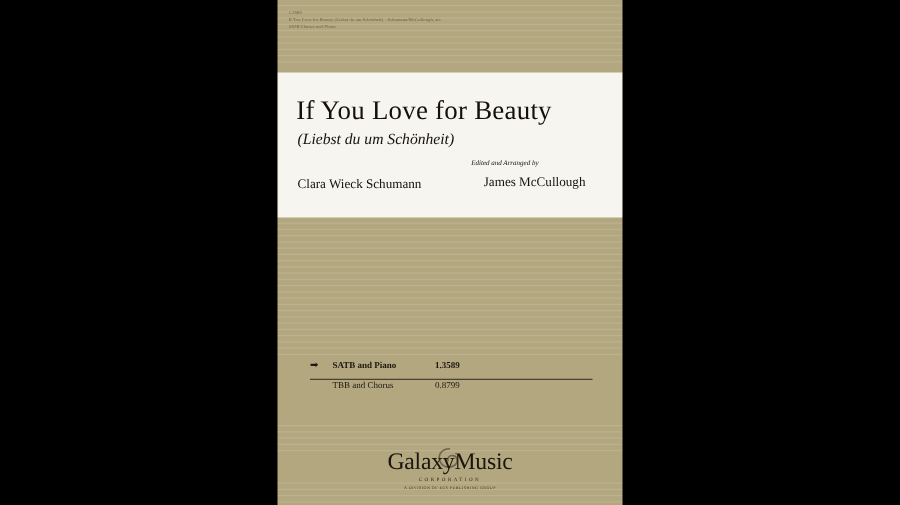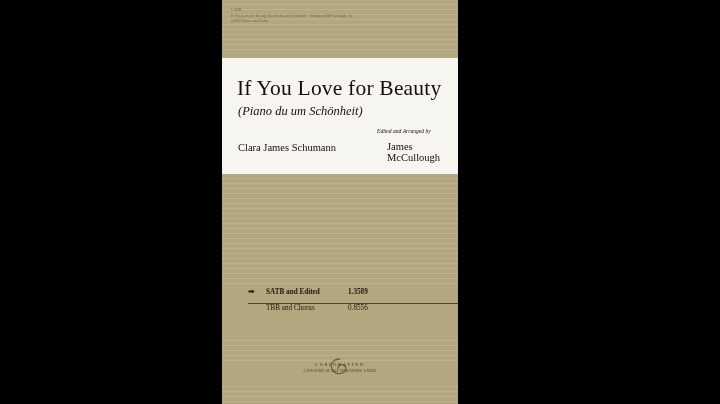--- a/index.html
+++ b/index.html
@@ -14,21 +14,21 @@
     background: #000000;
     overflow: hidden;
     font-family: "Liberation Serif", serif;
   }
 
   
   .sheet {
     position: absolute;
     left: 222px;
     top: 0px;
-    width: 236px;
+    width: 276px;
     height: 404px;
     background: #b3a77f;
     overflow: hidden;
   }
 
   
   .rulings {
     position: absolute;
     left: 0;
     top: 0;
@@ -224,43 +224,44 @@
     </div>
 
     <div class="head">
       <div>1.3589</div>
       <div>If You Love for Beauty  (Liebst du um Schönheit)  ·  Schumann/McCullough, arr.</div>
       <div class="it">SATB Chorus and Piano</div>
     </div>
 
     <div class="title-panel">
       <div class="title-main">If You Love for Beauty</div>
-      <div class="title-sub">(Piano du um Schönheit)</div>
-      <div class="credit-left">Clara James Schumann</div>
+      <div class="title-sub">(Liebst du um Schönheit)</div>
+      <div class="credit-left">Clara Wieck Schumann</div>
       <div class="credit-right-label">Edited and Arranged by</div>
       <div class="credit-right">James McCullough</div>
     </div>
 
     <div class="voicings">
       <div class="v-row current">
         <span class="v-arrow">➡</span>
-        <span class="v-name">SATB and Edited</span>
+        <span class="v-name">SATB and Piano</span>
         <span class="v-num">1.3589</span>
       </div>
       <div class="v-row">
         <span class="v-arrow"></span>
         <span class="v-name">TBB and Chorus</span>
-        <span class="v-num">0.8556</span>
+        <span class="v-num">0.8799</span>
       </div>
     </div>
 
     <div class="logo-wrap">
       <div class="logo-plate">
         <svg class="logo-swirl" width="26" height="26" viewBox="0 0 26 26">
           <path d="M13 3 C6 3 3 8 5 13 C7 18 13 19 17 16 C20 13.5 19 9 15.5 8.5 C12.5 8 10.5 10.5 11.5 13" fill="none" stroke="#1b1710" stroke-width="1.3" opacity="0.55"></path>
         </svg>
+        <div class="logo-text">GalaxyMusic</div>
         <div class="logo-sub">CORPORATION</div>
         <div class="logo-tag">A DIVISION OF ECS PUBLISHING GROUP</div>
       </div>
     </div>
 
   </div>
 </div>
 
 </body></html>

